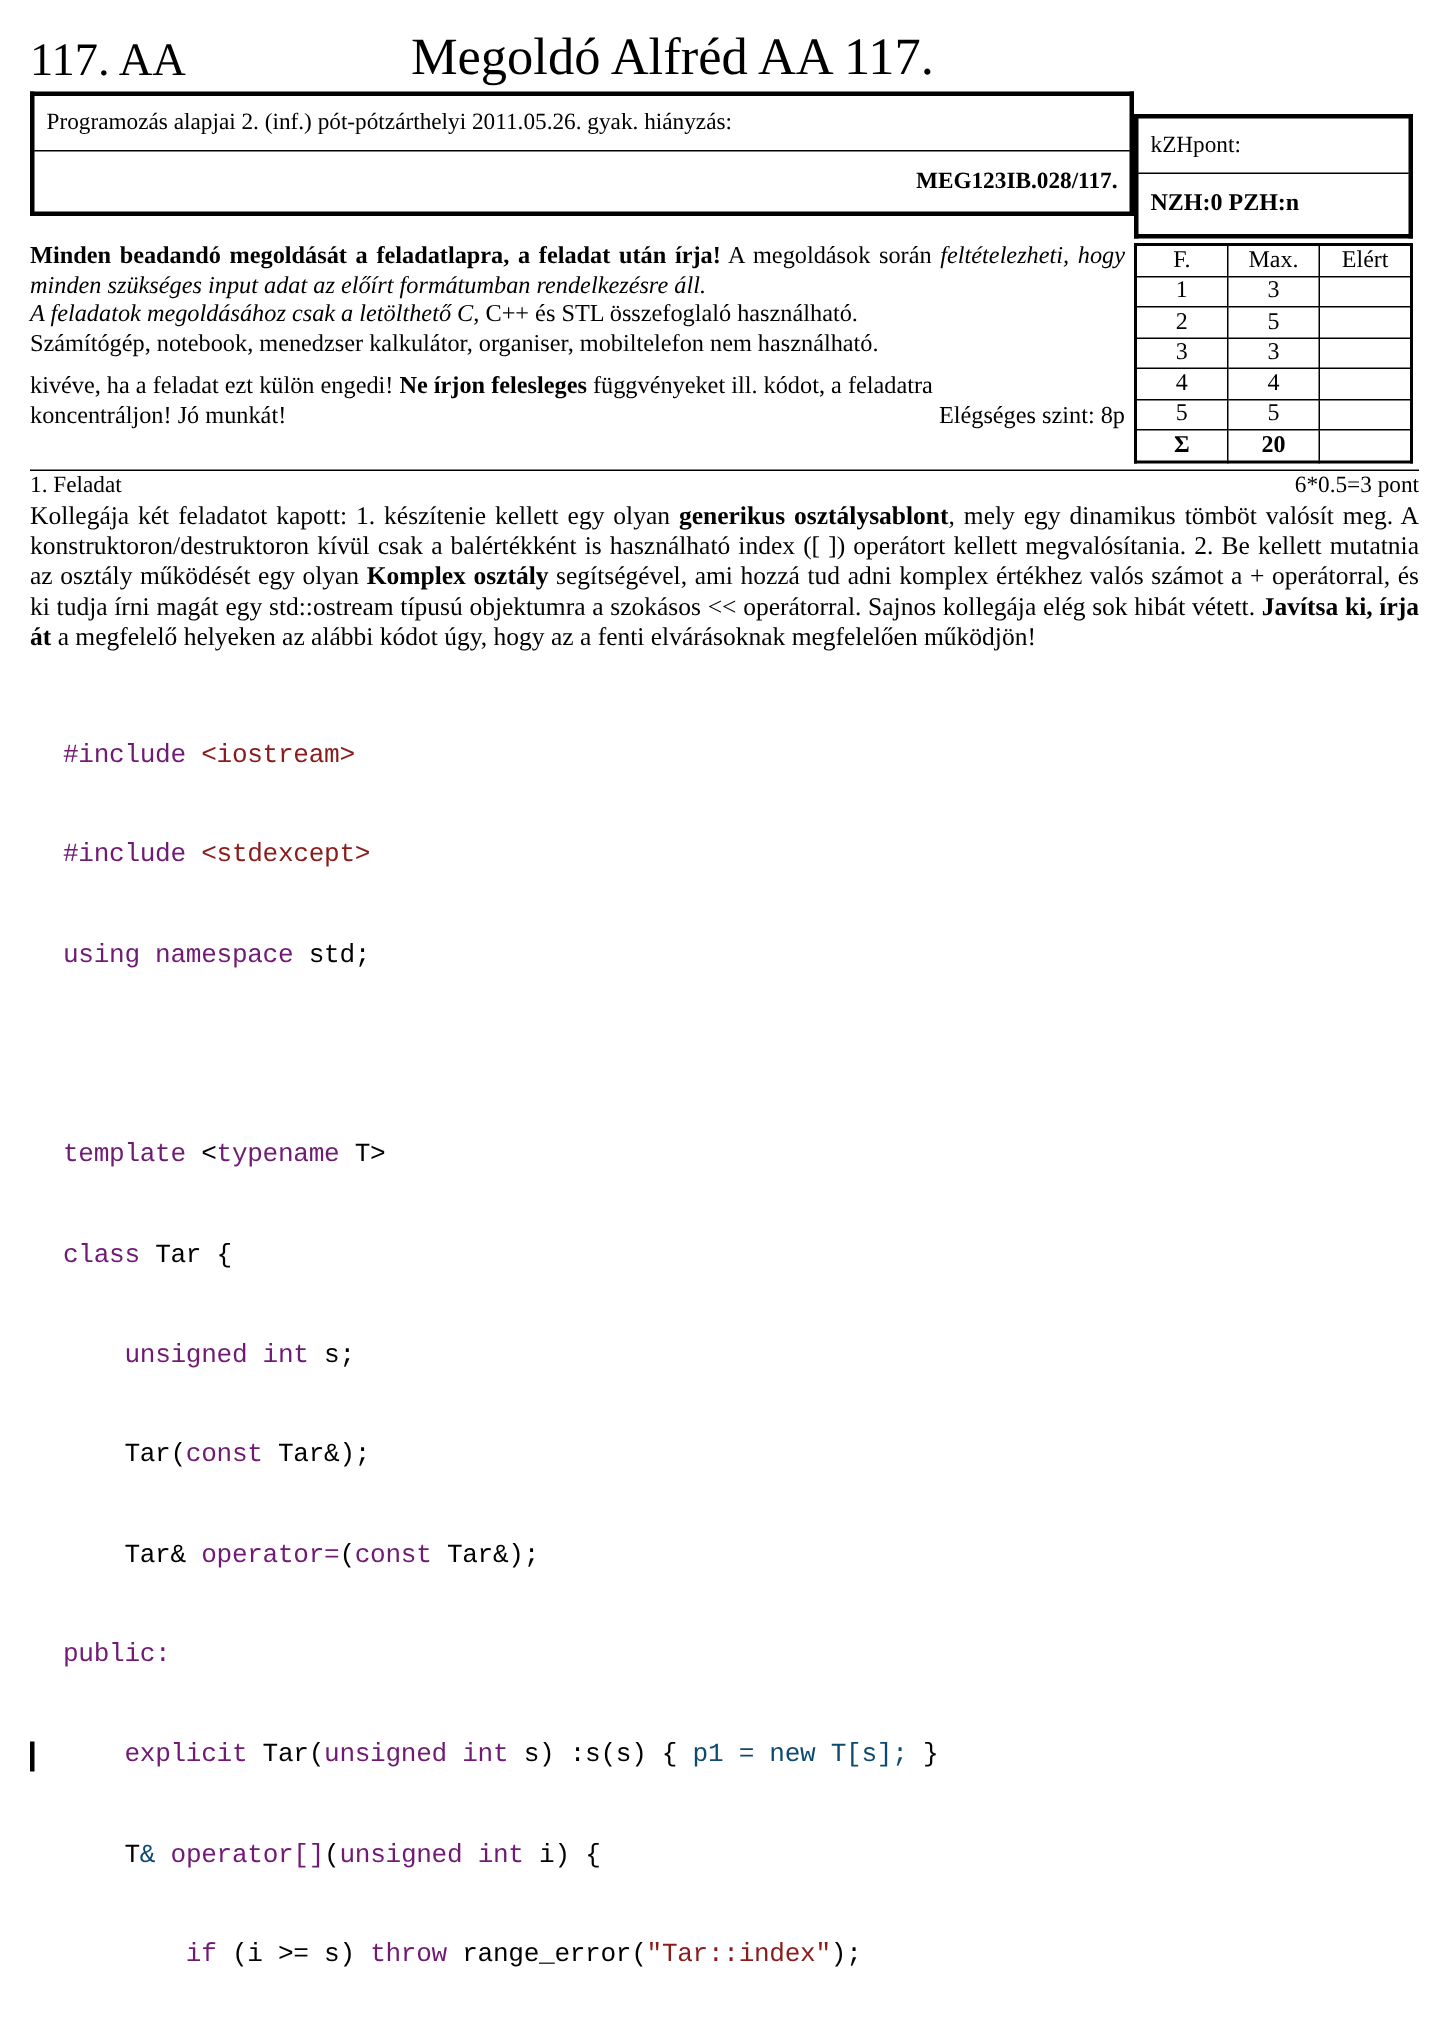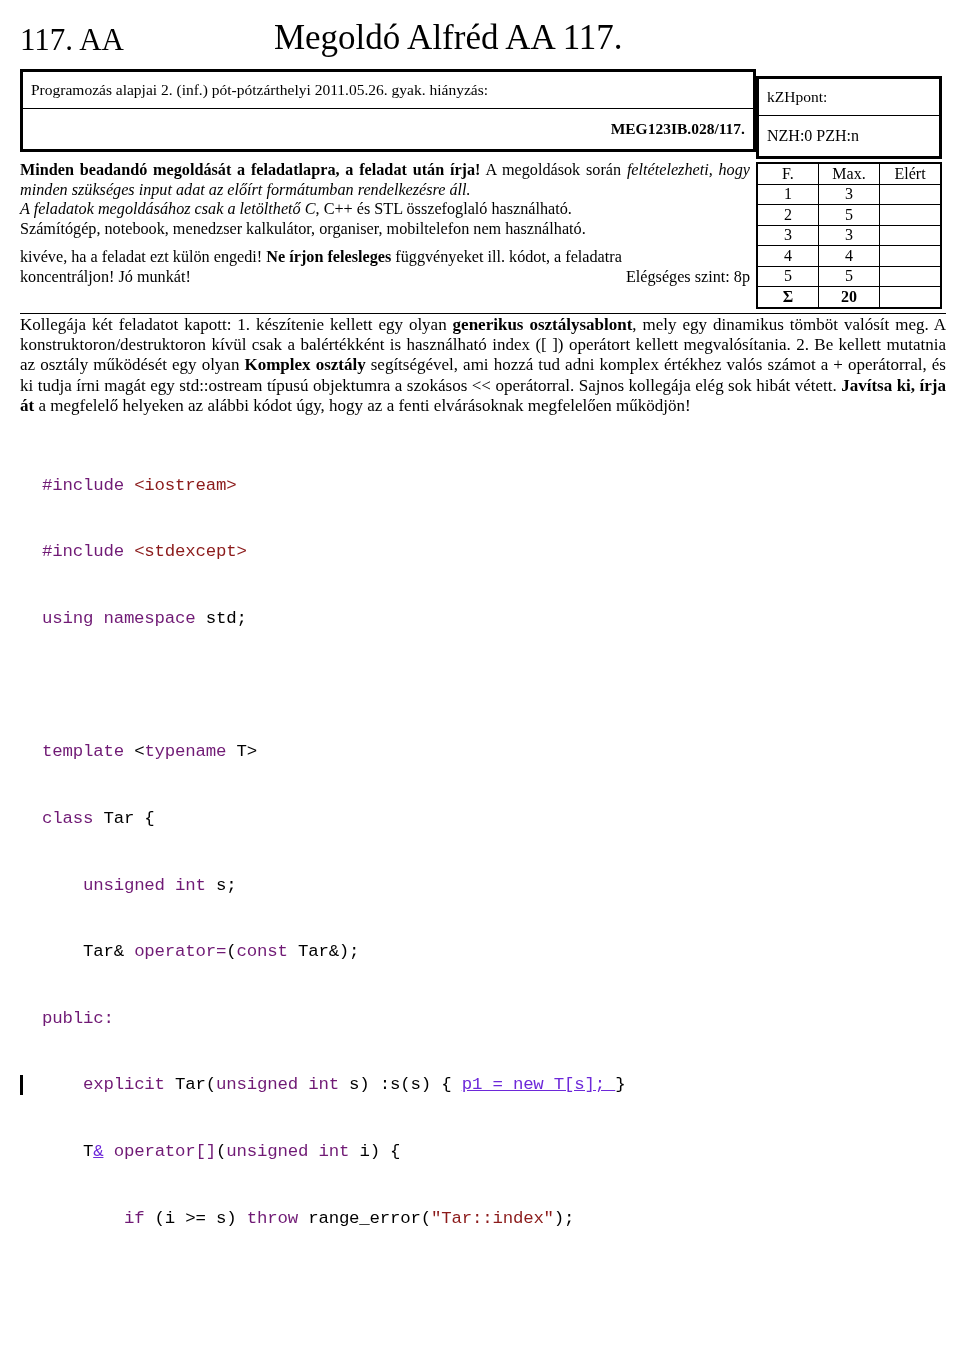--- a/index.html
+++ b/index.html
@@ -29,21 +29,21 @@
     white-space: nowrap;
     text-align: center;
   }
   .title-right {
     font-size: 35px;
     white-space: nowrap;
     margin-left: 150px;
   }
 
   
-  .headwrap { display: flex; align-items: center; }
+  .headwrap { display: flex; align-items: flex-start; }
   .headtable {
     border-collapse: collapse;
     width: 736px;
     border: 3px solid #000;
     margin-top: 3px;
   }
   .headtable td {
     border: 1px solid #000;
     padding: 5px 8px;
     font-size: 15.5px;
@@ -64,21 +64,21 @@
     margin-top: 18px;
     margin-left: 0px;
   }
   .sidetable td {
     border: 1px solid #000;
     padding: 5px 8px;
     font-size: 15.5px;
     height: 26px;
   }
   .sidetable td.nzh {
-    font-weight: normal;
+    font-weight: bold;
     font-size: 16px;
     height: 30px;
   }
 
   
   .midwrap { display: flex; align-items: flex-start; margin-top: 2px; }
   .instructions {
     width: 736px;
     font-size: 16.2px;
     line-height: 1.21;
@@ -132,21 +132,21 @@
     margin-top: 14px;
     position: relative;
     color: #000000;
     letter-spacing: -0.2px;
   }
   .code .ln { position: relative; padding-left: 22px; min-height: 22.2px; }
   .code .ln.blank { height: 22.2px; }
   .kw  { color: #701a75; }
   .str { color: #8b1a1a; }
   .inc { color: #8b1a1a; }
-  .ins { color: #6d28d9; text-decoration: underline; }
+  .ins { color: #0c4a6e; }
   
   .ln.changed::before {
     content: "";
     position: absolute;
     left: 0px; top: 1px;
     width: 3px; height: 20px;
     background: #000;
   }
 </style>
 </head>
@@ -229,30 +229,35 @@
       <tr class="sum">
         <td>Σ</td>
         <td>20</td>
         <td></td>
       </tr>
     </tbody>
       </table>
   </div>
 
   <div class="rule"></div>
+  <div class="taskhead">
+    <span>1. Feladat</span>
+    <span>6*0.5=3 pont</span>
+  </div>
   <div class="taskbody"><span>Kollegája két feladatot kapott: 1. készítenie kellett egy olyan </span><span class="bd">generikus osztálysablont</span><span>, mely egy dinamikus tömböt valósít meg. A konstruktoron/destruktoron kívül csak a balértékként is használható index ([ ]) operátort kellett megvalósítania. 2. Be kellett mutatnia az osztály működését egy olyan </span><span class="bd">Komplex osztály</span><span> segítségével, ami hozzá tud adni komplex értékhez valós számot a + operátorral, és ki tudja írni magát egy std::ostream típusú objektumra a szokásos &lt;&lt; operátorral. Sajnos kollegája elég sok hibát vétett. </span><span class="bd">Javítsa ki, írja át</span><span> a megfelelő helyeken az alábbi kódot úgy, hogy az a fenti elvárásoknak megfelelően működjön!</span></div>
 
   <div class="code">
     <div class="ln"><span class="kw">#include</span><span class="inc"> &lt;iostream&gt;</span></div>
     <div class="ln"><span class="kw">#include</span><span class="inc"> &lt;stdexcept&gt;</span></div>
     <div class="ln"><span class="kw">using namespace</span><span> std;</span></div>
     <div class="ln blank"></div>
     <div class="ln"><span class="kw">template</span><span> &lt;</span><span class="kw">typename</span><span> T&gt;</span></div>
     <div class="ln"><span class="kw">class</span><span> Tar {</span></div>
     <div class="ln"><span>    </span><span class="kw">unsigned int</span><span> s;</span></div>
+    <div class="ln"><span>    Tar(</span><span class="kw">const</span><span> Tar&amp;);</span></div>
     <div class="ln"><span>    Tar&amp; </span><span class="kw">operator=</span><span>(</span><span class="kw">const</span><span> Tar&amp;);</span></div>
     <div class="ln"><span class="kw">public:</span></div>
     <div class="ln changed"><span>    </span><span class="kw">explicit</span><span> Tar(</span><span class="kw">unsigned int</span><span> s) :s(s) { </span><span class="ins">p1 = new T[s]; </span><span>}</span></div>
     <div class="ln"><span>    T</span><span class="ins">&amp;</span><span> </span><span class="kw">operator[]</span><span>(</span><span class="kw">unsigned int</span><span> i) {</span></div>
     <div class="ln"><span>        </span><span class="kw">if</span><span> (i &gt;= s) </span><span class="kw">throw</span><span> range_error(</span><span class="str">"Tar::index"</span><span>);</span></div>
     
     
     
     
     

